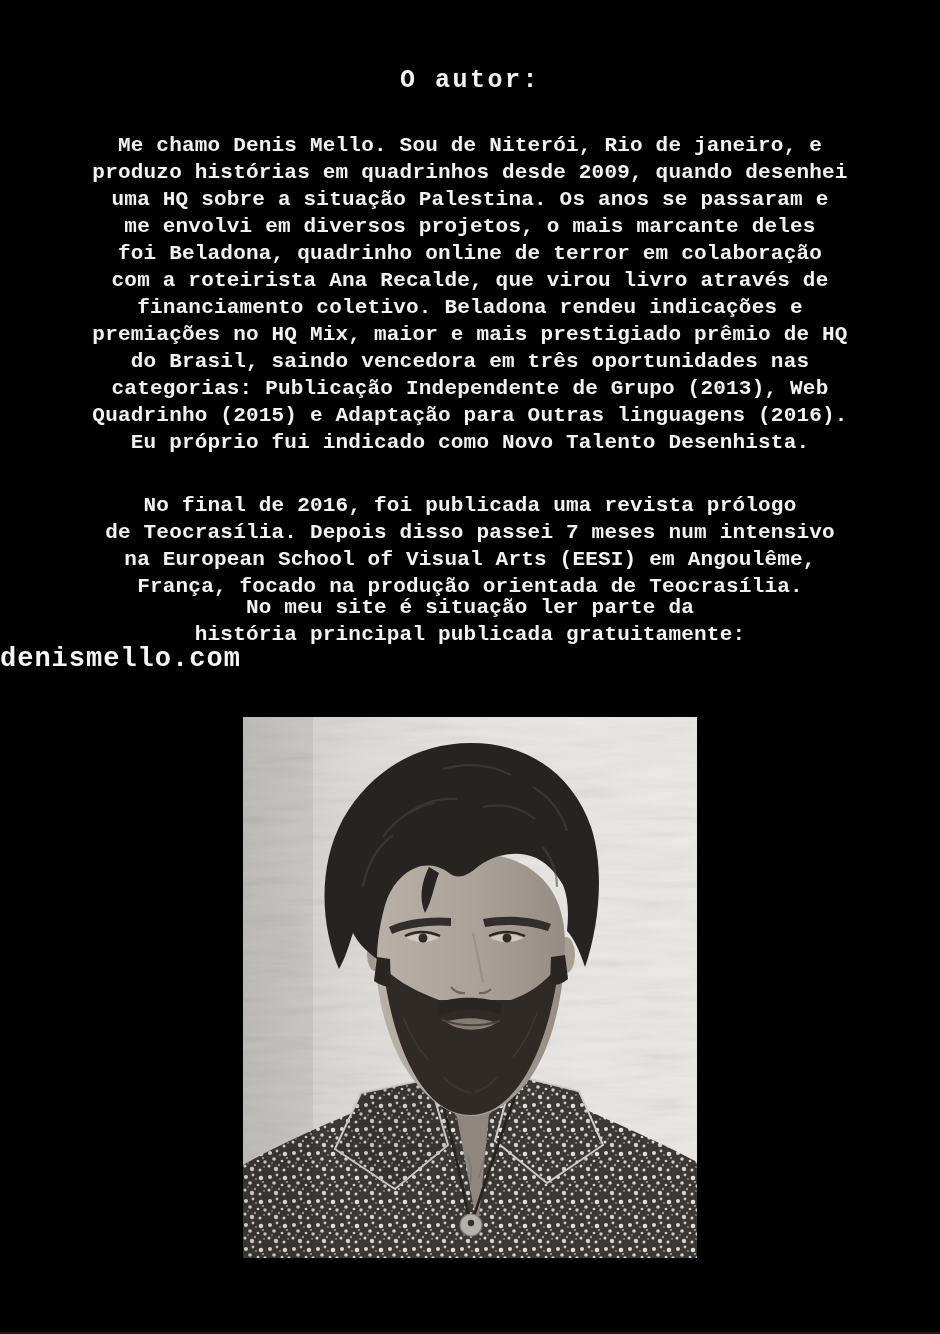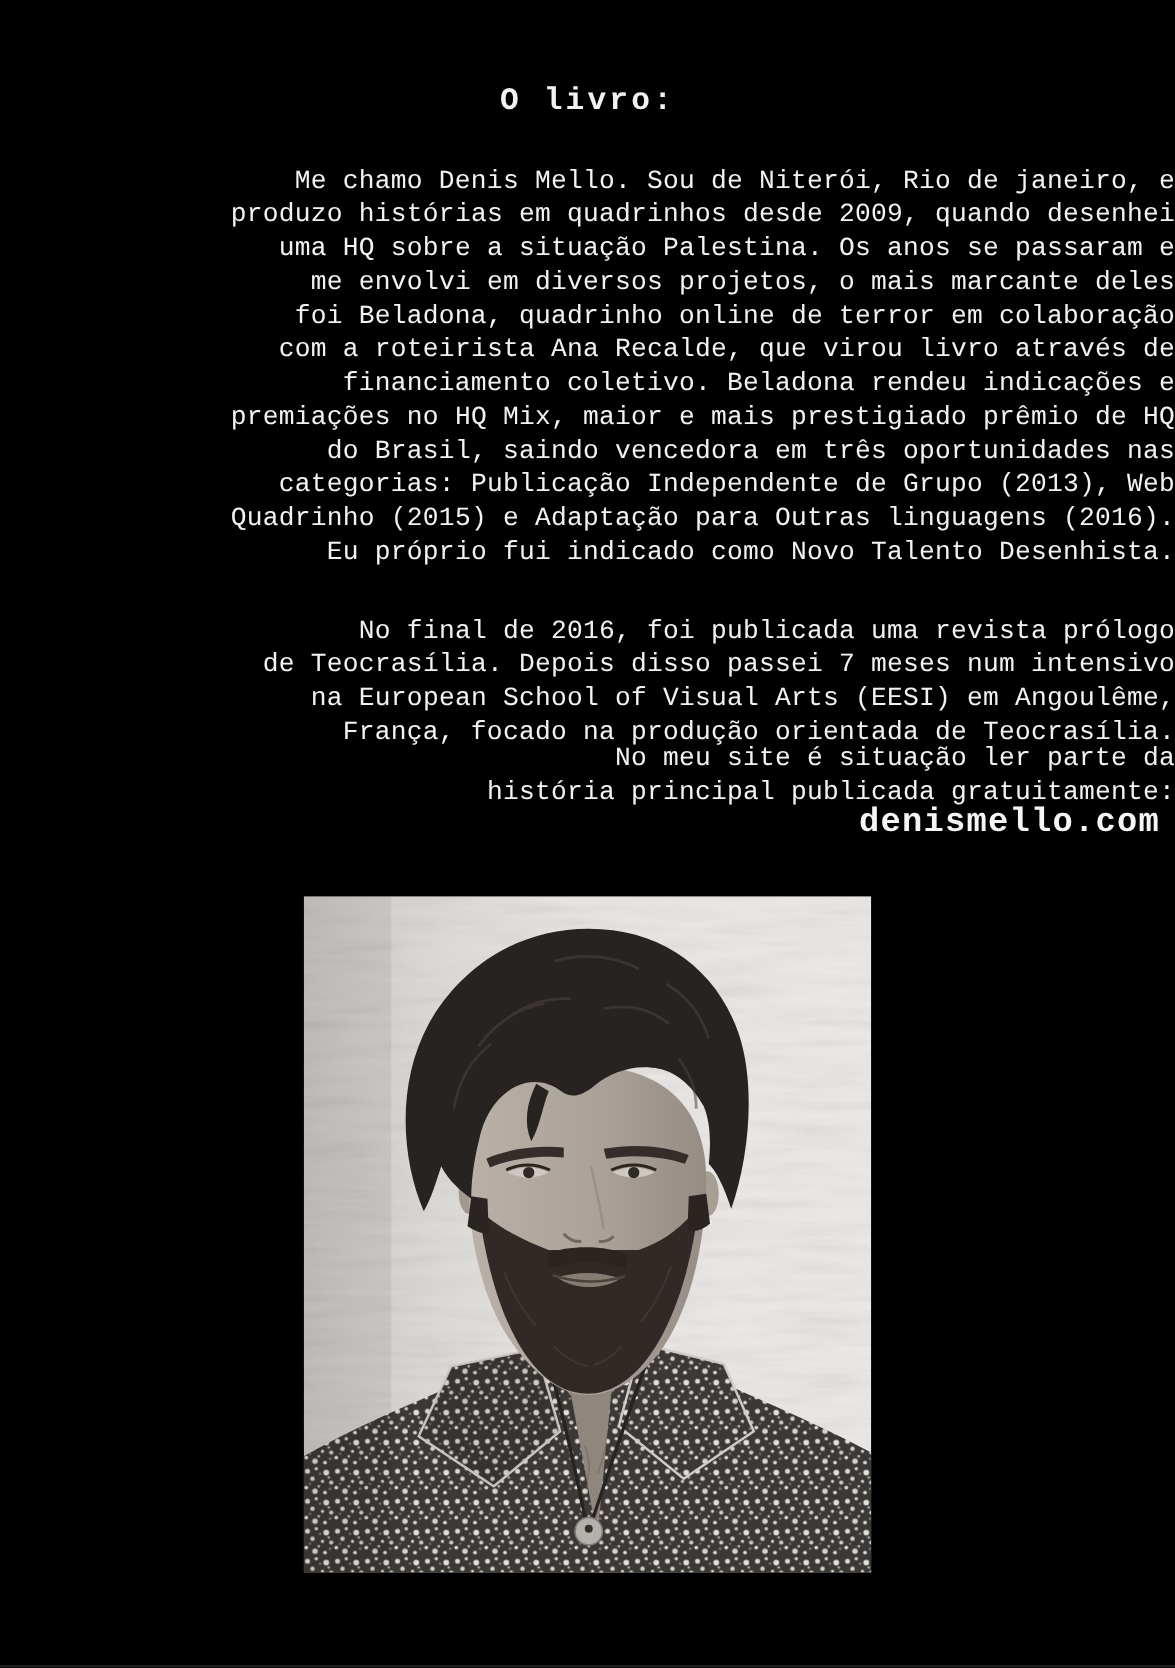--- a/index.html
+++ b/index.html
@@ -15,32 +15,32 @@
     position: absolute; top: 66px; left: 0; width: 940px;
     margin: 0;
     text-align: center;
     font-size: 25px; font-weight: 700;
     letter-spacing: 2.5px;
     line-height: 30px;
   }
   .para {
     position: absolute; left: 0; width: 940px;
     margin: 0;
-    text-align: right;
+    text-align: center;
     white-space: pre-line;
-    font-size: 21px; font-weight: 400;
+    font-size: 21px; font-weight: 700;
     line-height: 27px;
     letter-spacing: 0.2px;
   }
   .p1 { top: 132px; }
   .p2 { top: 492px; }
   .p3 { top: 594px; }
   .site {
     position: absolute; top: 643px; left: 0; width: 928px;
-    text-align: right;
+    text-align: left;
     font-size: 27px; font-weight: 700;
     line-height: 32px;
     letter-spacing: 1px;
     color: #f5f5f5;
     cursor: pointer;
   }
   .photo {
     position: absolute; top: 717px; left: 243px;
     width: 454px; height: 541px;
     margin: 0;
@@ -48,21 +48,21 @@
   .photo svg { display: block; width: 454px; height: 541px; }
   .bottom-line {
     position: absolute; bottom: 0; left: 0;
     width: 940px; height: 2px;
     background: #1e1e1e;
   }
 </style>
 </head>
 <body>
 
-<h1 class="title">O livro:</h1>
+<h1 class="title">O autor:</h1>
 
 <p class="para p1">Me chamo Denis Mello. Sou de Niterói, Rio de janeiro, e
 produzo histórias em quadrinhos desde 2009, quando desenhei
 uma HQ sobre a situação Palestina. Os anos se passaram e
 me envolvi em diversos projetos, o mais marcante deles
 foi Beladona, quadrinho online de terror em colaboração
 com a roteirista Ana Recalde, que virou livro através de
 financiamento coletivo. Beladona rendeu indicações e
 premiações no HQ Mix, maior e mais prestigiado prêmio de HQ
 do Brasil, saindo vencedora em três oportunidades nas

